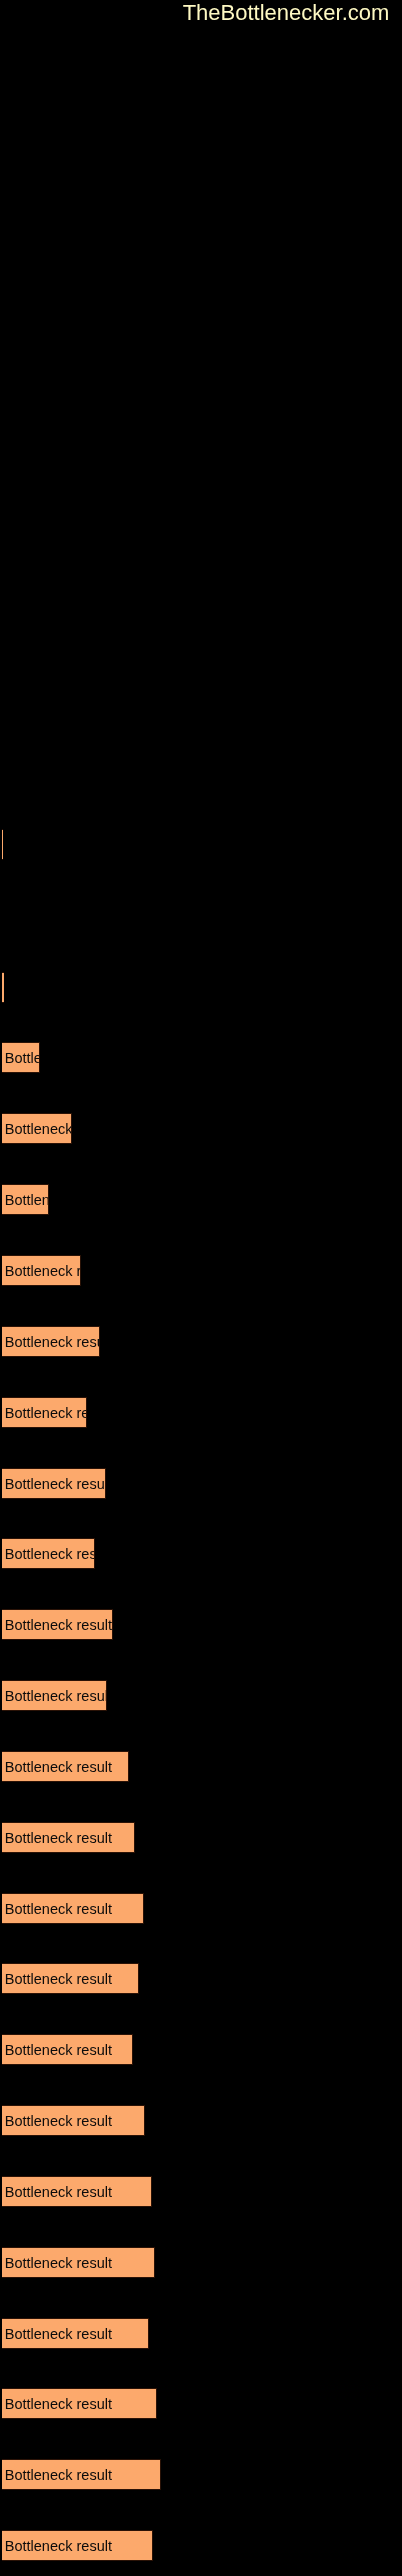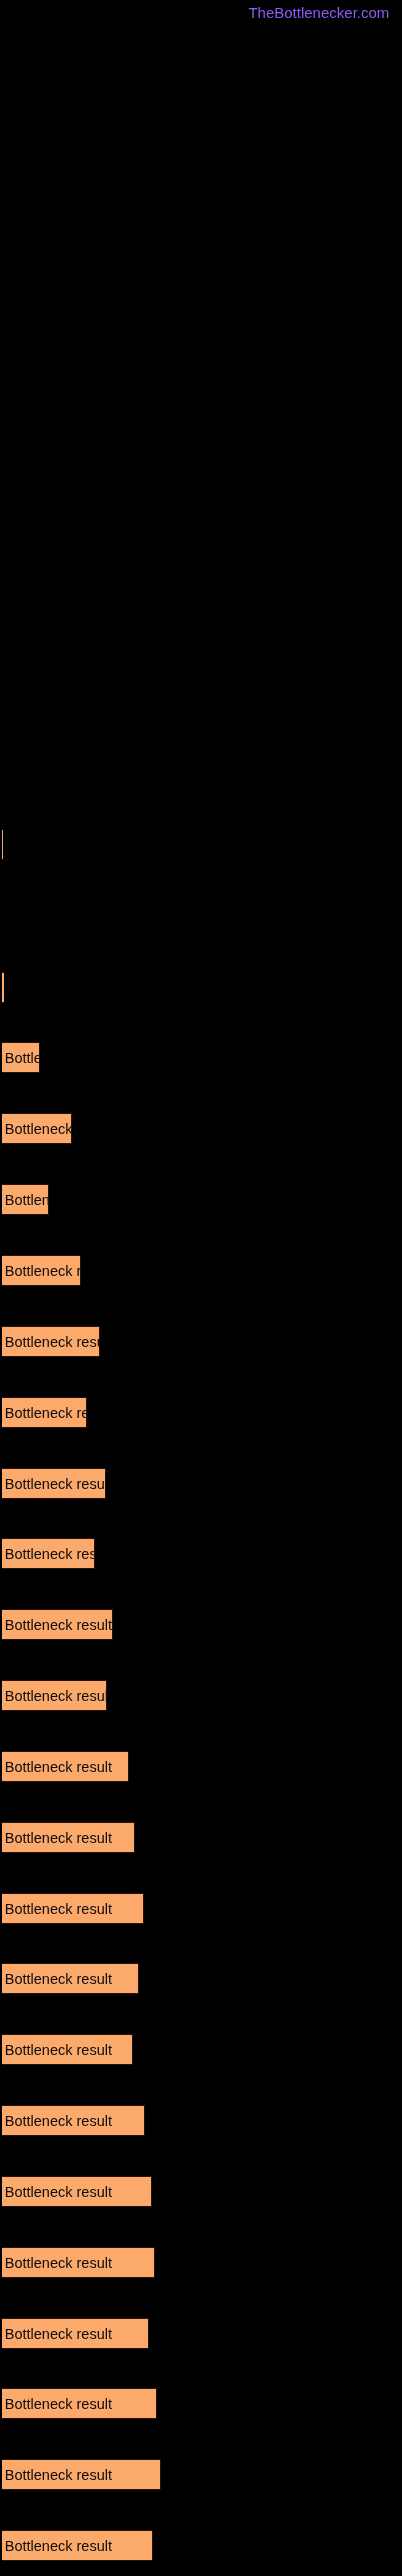--- a/index.html
+++ b/index.html
@@ -13,23 +13,23 @@
     height: 2576px;
     position: relative;
     overflow: hidden;
     font-family: "Liberation Sans", sans-serif;
   }
 
   .site-title {
     position: absolute;
     right: 13.7px;
     top: 1.6px;
-    font-size: 15px;
+    font-size: 22px;
     line-height: 21px;
-    color: #8b5cf6;
+    color: #fef9c3;
     letter-spacing: 0px;
     white-space: nowrap;
     font-family: "Liberation Sans", sans-serif;
   }
 
   .chart-area {
     position: absolute;
     left: 0;
     top: 0;
     width: 403px;

